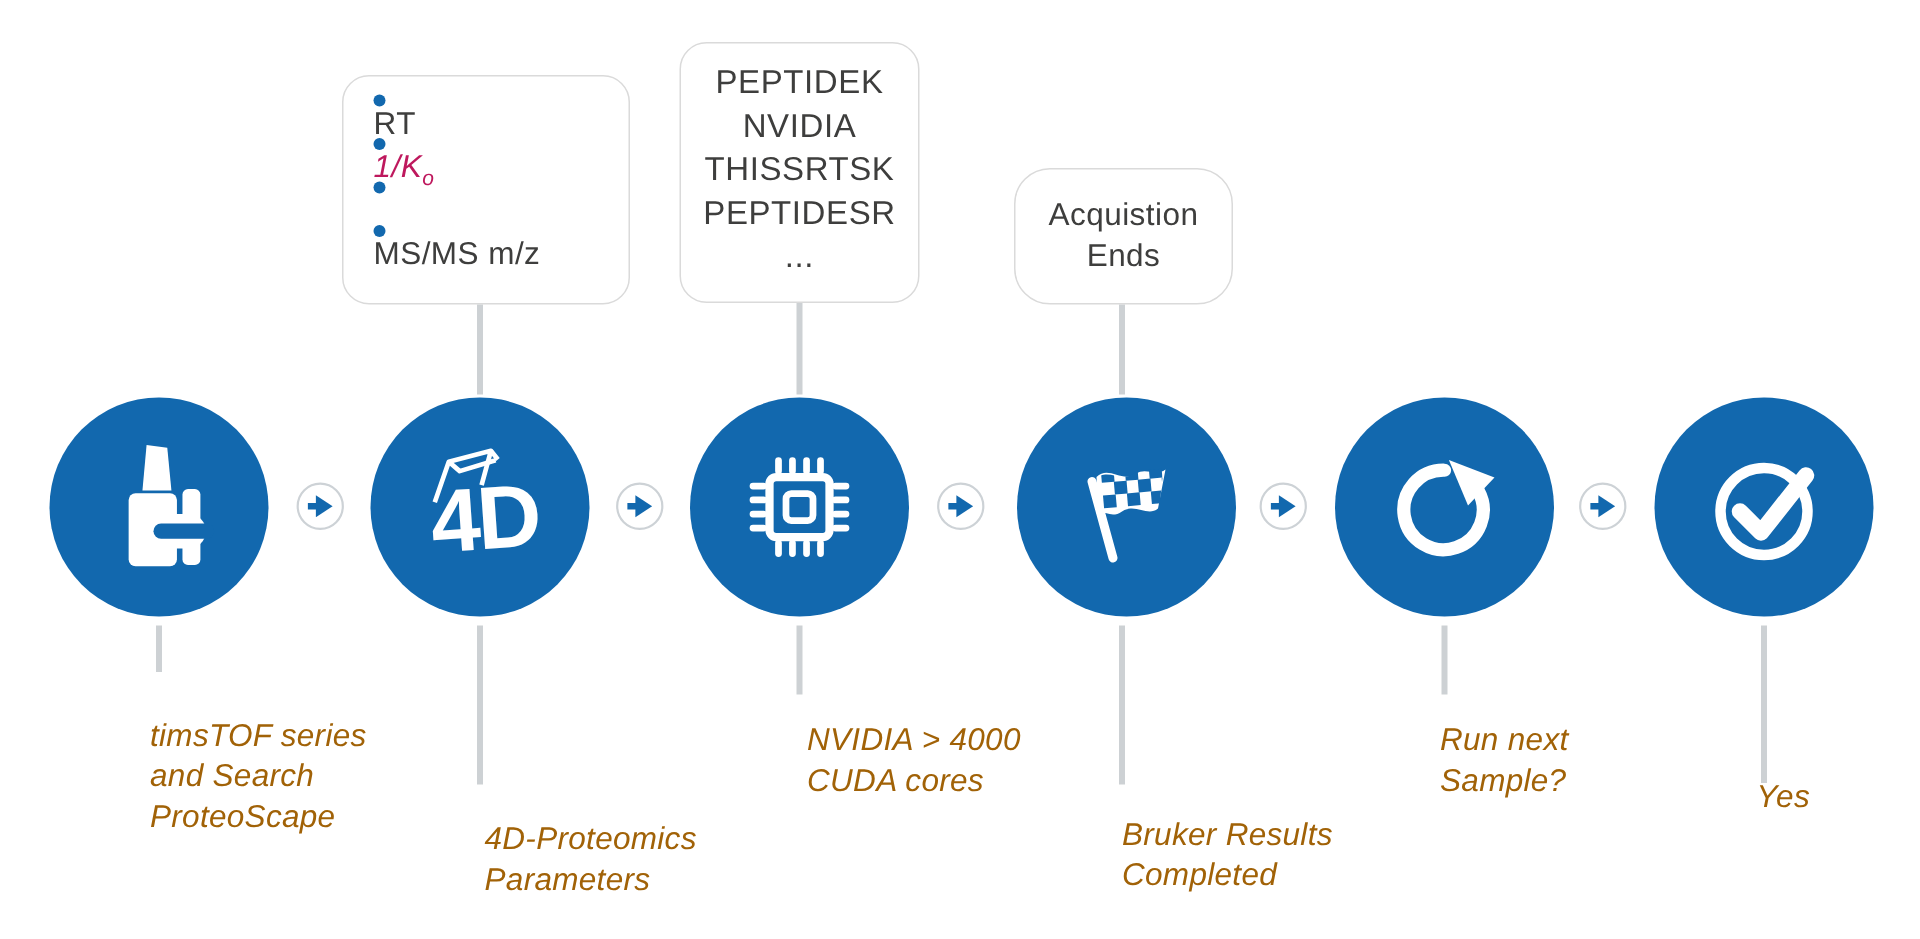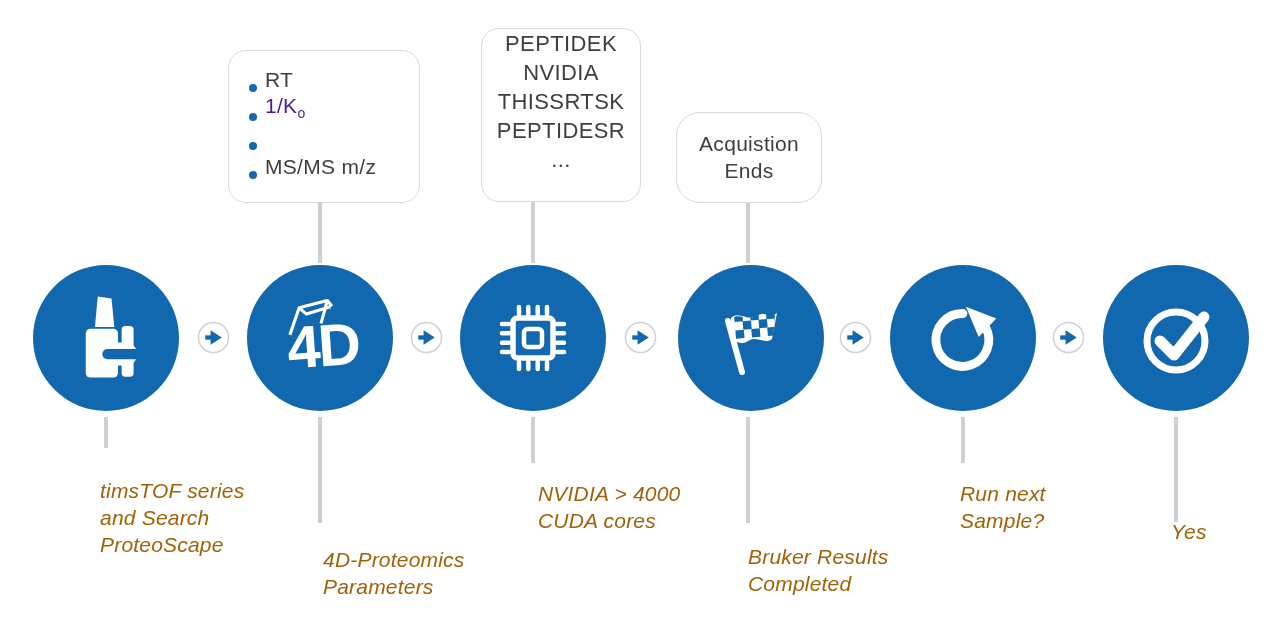--- a/index.html
+++ b/index.html
@@ -6,25 +6,25 @@
   .canvas{
     position:relative;width:1280px;height:626px;background:#ffffff;overflow:hidden;
     font-family:"Liberation Sans",sans-serif;
   }
   
   .callout{
     position:absolute;background:#fff;border:1.5px solid #dadada;border-radius:18px;
     color:#3e3e3d;box-sizing:border-box;
   }
   .callout-params{left:228px;top:50px;width:192px;height:153px;padding:12px 0 0 20px;}
-  .param-row{display:flex;align-items:flex-end;height:29px;font-size:21px;letter-spacing:.3px;}
+  .param-row{display:flex;align-items:flex-start;height:29px;font-size:21px;letter-spacing:.3px;flex-direction:column;}
   .bullet{width:8px;height:8px;border-radius:50%;background:#1268ae;margin-right:8px;flex:0 0 auto;}
-  .param-blue{color:#4c1d95;}
+  .param-blue{color:#be185d;font-style:italic;}
   .param-blue sub{font-size:14px;}
-  .callout-peptides{left:453px;top:28px;width:160px;height:174px;text-align:center;margin-left:28px;}
+  .callout-peptides{left:453px;top:28px;width:160px;height:174px;padding-top:11px;text-align:center;}
   .pep-line{font-size:22px;line-height:29px;letter-spacing:.4px;}
   .callout-acq{left:676px;top:112px;width:146px;height:91px;padding-top:17px;text-align:center;border-radius:24px;}
   .acq-line{font-size:21px;line-height:27px;letter-spacing:.3px;}
   
   .vline{position:absolute;width:3.5px;background:#cdd1d4;}
   
   .circle{
     position:absolute;width:146px;height:146px;border-radius:50%;background:#1268ae;
     display:flex;align-items:center;justify-content:center;top:265px;
   }

